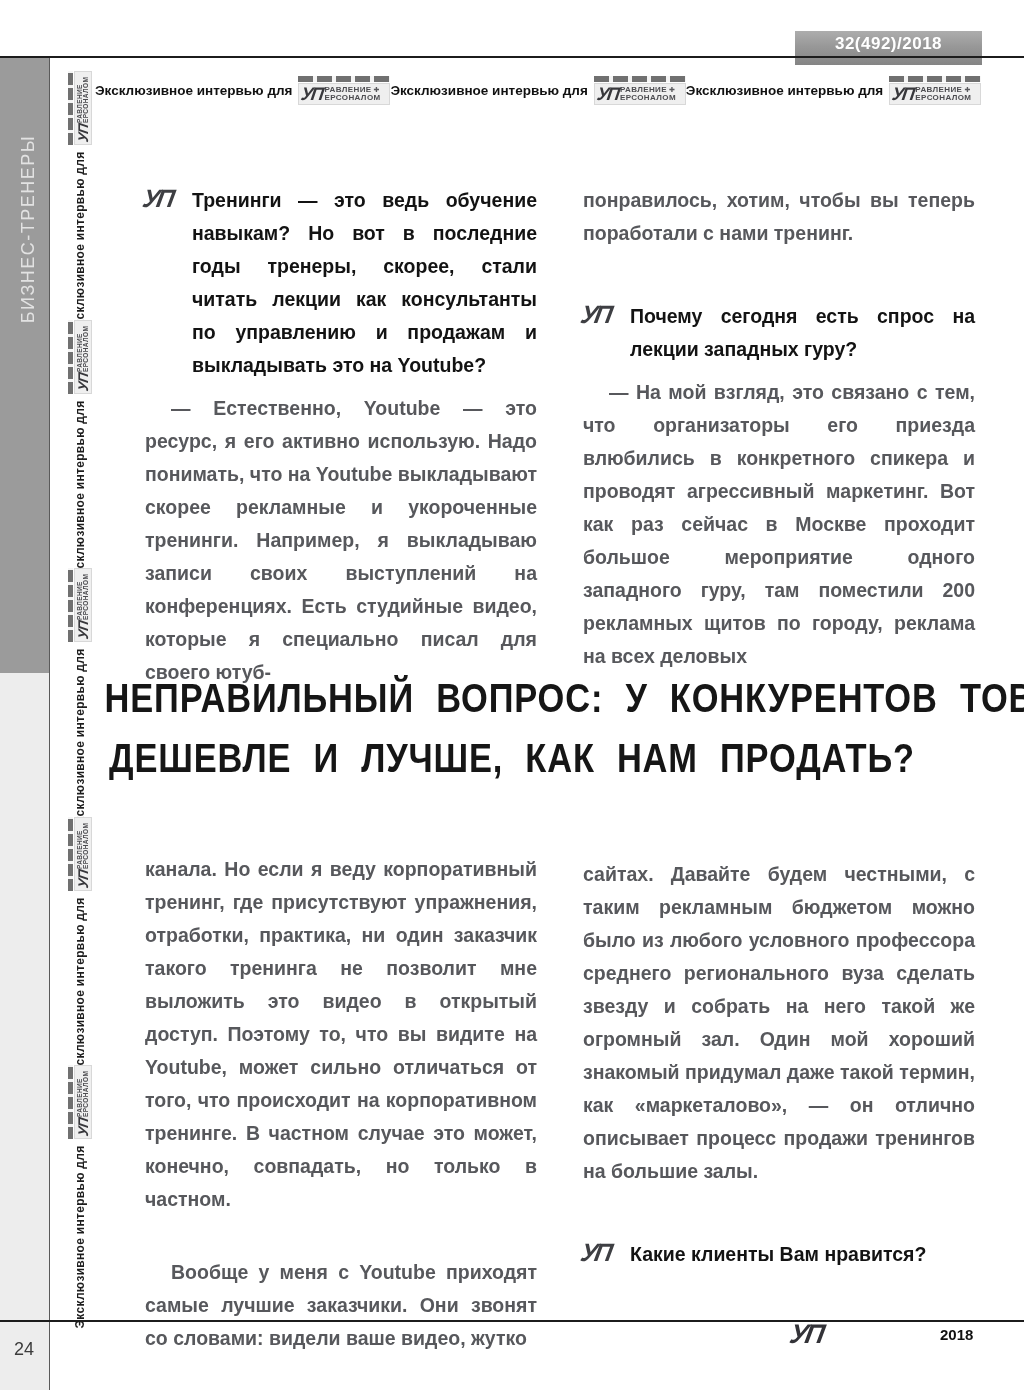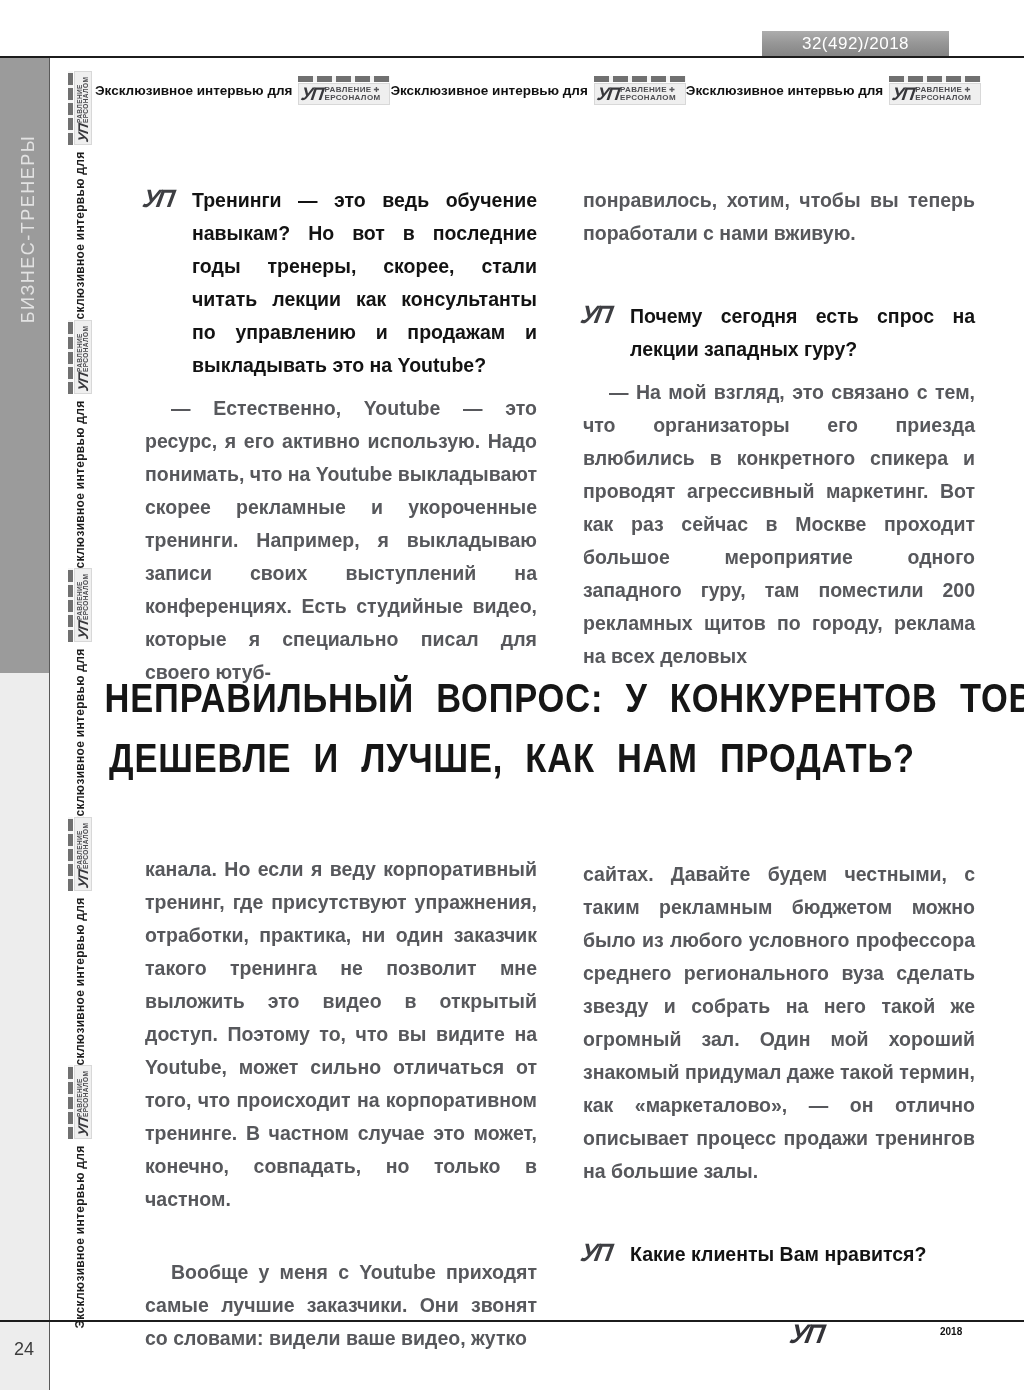--- a/index.html
+++ b/index.html
@@ -1,22 +1,22 @@
 <!DOCTYPE html>
 <html><head>
 <meta charset="utf-8">
 <style>
   html,body{margin:0;padding:0;background:#fff;}
   .page{position:relative;width:1024px;height:1390px;background:#ffffff;overflow:hidden;
         font-family:"Liberation Sans","DejaVu Sans",sans-serif;}
 
   
-  .issue-badge{position:absolute;left:762px;top:31px;width:187px;height:25px;
+  .issue-badge{position:absolute;left:795px;top:31px;width:187px;height:34px;
     background:linear-gradient(180deg,#adadad 0%,#989898 45%,#848484 100%);
-    color:#ffffff;font-weight:400;font-size:17px;line-height:25px;text-align:center;
+    color:#ffffff;font-weight:700;font-size:17px;line-height:25px;text-align:center;
     letter-spacing:0.5px;}
 
   
   .top-rule{position:absolute;left:0;top:56px;width:1024px;height:2px;background:#1c1c1c;}
   .footer-rule{position:absolute;left:0;top:1320px;width:1024px;height:2px;background:#1c1c1c;}
   .v-rule{position:absolute;left:49px;top:58px;width:1px;height:1332px;background:#5a5a5a;}
 
   
   .band-dark{position:absolute;left:0;top:58px;width:49px;height:615px;background:#9b9b9b;}
   .band-light{position:absolute;left:0;top:673px;width:49px;height:717px;background:#ededed;}
@@ -79,21 +79,21 @@
   .headline{position:absolute;left:27px;top:668px;width:970px;
     transform:scaleX(0.84);transform-origin:50% 50%;
     text-align:center;font-weight:700;color:#161616;}
   .headline .hl{font-size:41px;line-height:60px;letter-spacing:1px;word-spacing:14px;
     white-space:nowrap;}
 
   
   .page-number{position:absolute;left:14px;top:1330px;font-size:18px;color:#3c3c3c;margin-top:9px;}
   .footer-logo{position:absolute;left:790px;top:1320px;}
   .footer-logo .up-mark{font-size:27px;color:#333338;}
-  .footer-year{position:absolute;left:940px;top:1326px;font-size:10px;font-weight:700;color:#111;}
+  .footer-year{position:absolute;left:940px;top:1326px;font-size:15px;font-weight:700;color:#111;}
 </style>
 </head>
 <body>
 
 <div class="page">
 
   <div class="issue-badge">32(492)/2018</div>
   <div class="top-rule"></div>
 
   <div class="band-dark">
@@ -242,21 +242,21 @@
   </div>
 
   <div class="col col-tl">
 
       <p class="para p-question"><span class="q-icon"><span class="up-mark">УП</span></span><span>Тренинги — это ведь обучение навыкам? Но вот в последние годы тренеры, скорее, стали читать лекции как консультанты по управлению и продажам и выкладывать это на Youtube?</span></p>
 
       <p class="para p-answer p-indent"><span>— Естественно, Youtube — это ресурс, я его активно использую. Надо понимать, что на Youtube выкладывают скорее рекламные и укороченные тренинги. Например, я выкладываю записи своих выступлений на конференциях. Есть студийные видео, которые я специально писал для своего ютуб-</span></p>
     </div>
   <div class="col col-tr">
 
-      <p class="para p-answer"><span>понравилось, хотим, чтобы вы теперь поработали с нами вживую.</span></p>
+      <p class="para p-answer"><span>понравилось, хотим, чтобы вы теперь поработали с нами тренинг.</span></p>
 
       <p class="para p-question"><span class="q-icon"><span class="up-mark">УП</span></span><span>Почему сегодня есть спрос на лекции западных гуру?</span></p>
 
       <p class="para p-answer p-indent"><span>— На мой взгляд, это связано с тем, что организаторы его приезда влюбились в конкретного спикера и проводят агрессивный маркетинг. Вот как раз сейчас в Москве проходит большое мероприятие одного западного гуру, там поместили 200 рекламных щитов по городу, реклама на всех деловых</span></p>
     </div>
 
   <div class="headline">
     <div class="hl">НЕПРАВИЛЬНЫЙ ВОПРОС: У КОНКУРЕНТОВ ТОВАР</div>
     <div class="hl">ДЕШЕВЛЕ И ЛУЧШЕ, КАК НАМ ПРОДАТЬ?</div>
   </div>

